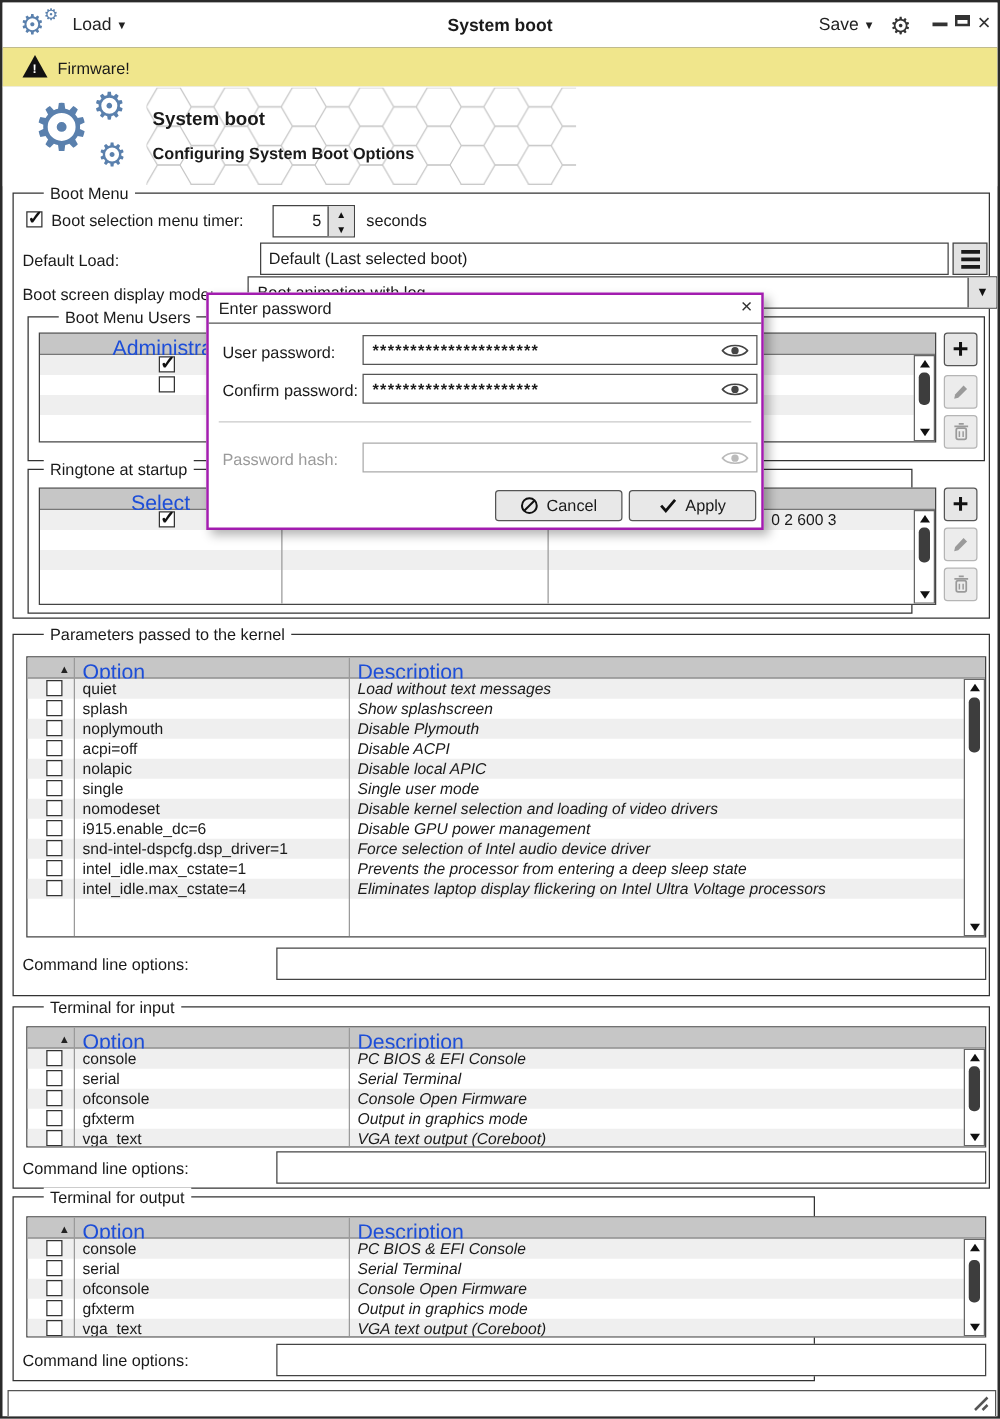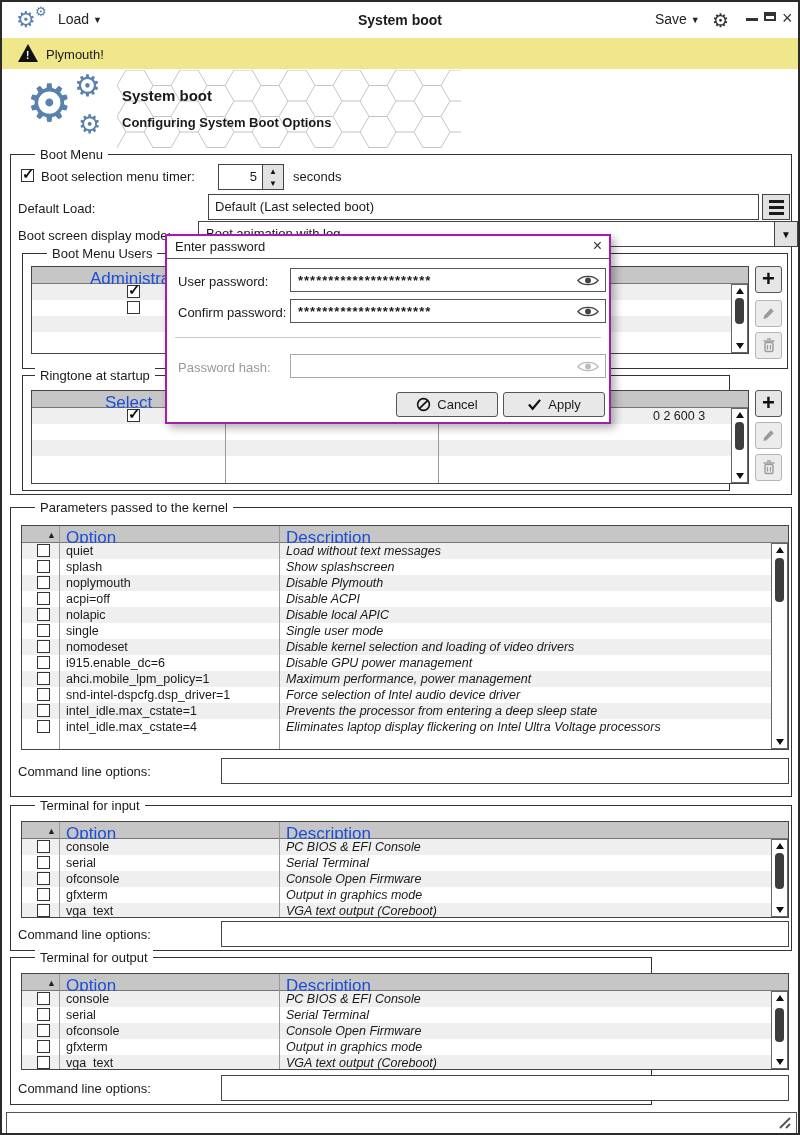--- a/index.html
+++ b/index.html
@@ -1,20 +1,20 @@
 <!DOCTYPE html>
 <html><head>
 <meta charset="utf-8">
 <style>
   html,body{margin:0;padding:0;background:#888;}
   #app{position:relative;width:800px;height:1135px;background:#fff;
        border:2px solid #2b2b2b;box-sizing:border-box;overflow:hidden;
        font-family:"Liberation Sans",sans-serif;color:#1a1a1a;}
   .abs{position:absolute;}
-  .nowrap{white-space:nowrap;margin-left:36px;}
+  .nowrap{white-space:nowrap;}
 
   
   #titlebar{position:absolute;left:0;top:0;width:100%;height:36px;background:#fff;border-bottom:2px solid #222;}
   #titlebar .menu-label{font-size:14px;color:#222;}
   .caret{display:inline-block;font-size:9px;color:#222;transform:translateY(-1px);}
   #app-icon{font-size:22px;color:#5a80ad;line-height:1;}
   #app-icon-small{font-size:13px;color:#5a80ad;line-height:1;}
   #win-title{font-size:14px;font-weight:bold;text-align:center;left:0;right:0;top:10px;}
   #gear-btn{font-size:19px;color:#333;}
   .winbtn{color:#333;}
@@ -133,21 +133,21 @@
     </span>
     <span class="abs" id="gear-btn" style="left:710px;top:7px;">⚙</span>
     <div class="abs winbtn" id="min-btn" style="left:744px;top:16px;"></div>
     <div class="abs winbtn" id="max-btn" style="left:762px;top:10px;"></div>
     <div class="abs winbtn" id="close-btn" style="left:780px;top:9px;">×</div>
   </div>
 
   <div id="banner">
     <div id="warn-tri"></div>
     <div id="warn-excl">!</div>
-    <span id="banner-text">Plymouth!</span>
+    <span id="banner-text">Firmware!</span>
   </div>
 
   <div id="header">
     <svg class="abs" style="left:115px;top:1px;" width="344" height="78">
       <defs>
         <pattern id="hex" width="54" height="31" patternUnits="userSpaceOnUse">
           <path d="M9 0 L27 0 M27 0 L36 15.5 M36 15.5 L27 31 M27 31 L9 31 M9 31 L0 15.5 M0 15.5 L9 0 M36 15.5 L54 15.5" fill="none" stroke="#c4c4c4" stroke-width="1"></path>
         </pattern>
       </defs>
       <rect width="344" height="78" fill="url(#hex)"></rect>
@@ -320,25 +320,20 @@
     <span class="c-opt">nomodeset</span>
     <span class="c-desc">Disable kernel selection and loading of video drivers</span>
   </div>
 
   <div class="trow">
     <span class="cb"></span>
     <span class="c-opt">i915.enable_dc=6</span>
     <span class="c-desc">Disable GPU power management</span>
   </div>
 
-  <div class="trow">
-    <span class="cb"></span>
-    <span class="c-opt">ahci.mobile_lpm_policy=1</span>
-    <span class="c-desc">Maximum performance, power management</span>
-  </div>
 
   <div class="trow">
     <span class="cb"></span>
     <span class="c-opt">snd-intel-dspcfg.dsp_driver=1</span>
     <span class="c-desc">Force selection of Intel audio device driver</span>
   </div>
 
   <div class="trow">
     <span class="cb"></span>
     <span class="c-opt">intel_idle.max_cstate=1</span>

